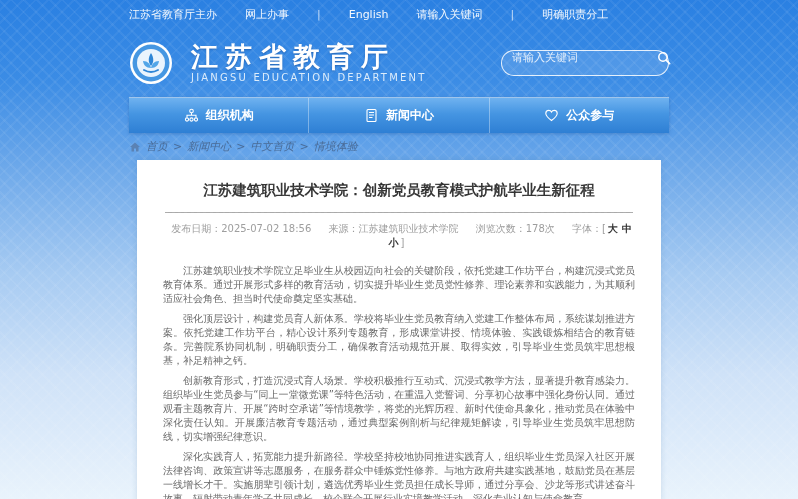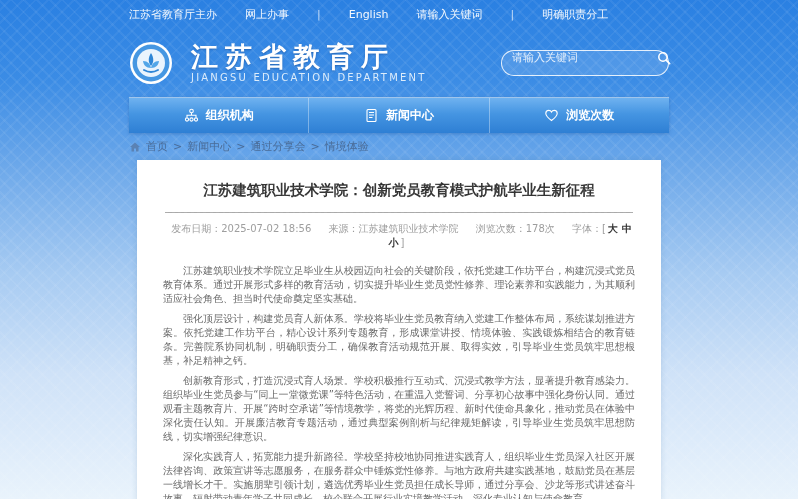--- a/index.html
+++ b/index.html
@@ -32,21 +32,21 @@
   .searchbox input { flex: 1; border: none; outline: none; background: transparent; color: #ffffff; font-size: 11px; font-family: "DejaVu Sans", sans-serif; }
   .searchbox input::placeholder { color: rgba(255,255,255,0.85); }
   .search-btn { background: none; border: none; cursor: pointer; display: flex; align-items: center; padding: 0; }
 
   
   .nav { height: 36px; display: flex; background: linear-gradient(180deg, #6fb2f0 0%, #4595e2 45%, #2e7fd4 100%); border-top: 1px solid rgba(255,255,255,0.55); box-shadow: 0 1px 3px rgba(30,80,150,0.35); }
   .nav-item { flex: 1; display: flex; align-items: center; justify-content: center; gap: 7px; color: #ffffff; font-size: 12px; font-weight: bold; cursor: pointer; border-right: 1px solid rgba(255,255,255,0.35); }
   .nav-item:last-child { border-right: none; }
 
   
-  .crumbs { height: 27px; display: flex; align-items: center; gap: 5px; font-size: 11px; color: #4a6b96; }
+  .crumbs { height: 27px; display: flex; align-items: center; gap: 5px; font-size: 11px; color: #4a6b96; font-style: italic; }
   .crumbs a { color: #4a6b96; text-decoration: none; cursor: pointer; }
 
   
   .card { width: 524px; margin: 0 auto; background: #ffffff; min-height: 343px; box-shadow: 0 0 6px rgba(40,90,150,0.18); padding: 20px 26px 20px 26px; }
   .art-title { text-align: center; font-size: 14.5px; font-weight: bold; color: #333333; line-height: 20px; }
   .art-rule { border: none; border-top: 1px solid #a9a9a9; margin: 12px 2px 0 2px; }
   .art-meta { margin-top: 9px; text-align: center; font-size: 10px; color: #9b9b9b; }
   .art-meta .seg { margin: 0 7px; }
   .font-size-ctl { color: #333333; font-weight: bold; cursor: pointer; margin: 0 2px; }
   .art-body { margin-top: 14px; }
@@ -121,35 +121,35 @@
         </svg>
       </span>
       <span>新闻中心</span>
     </div>
     <div class="nav-item">
       <span>
         <svg width="15" height="15" viewBox="0 0 15 15" fill="none" stroke="#ffffff" stroke-width="1.1">
           <path d="M7.5 12.5 C4 9.8 1.8 7.8 1.8 5.4 C1.8 3.6 3.2 2.4 4.8 2.4 C6 2.4 7 3.1 7.5 4.1 C8 3.1 9 2.4 10.2 2.4 C11.8 2.4 13.2 3.6 13.2 5.4 C13.2 7.8 11 9.8 7.5 12.5 Z"></path>
         </svg>
       </span>
-      <span>浏览次数</span>
+      <span>公众参与</span>
     </div>
   </div>
 
   <div class="crumbs">
     <span>
       <svg width="12" height="12" viewBox="0 0 12 12">
         <path d="M6 1.5 L11 6 H9.5 V10.5 H7 V7.5 H5 V10.5 H2.5 V6 H1 Z" fill="#5a82b4"></path>
       </svg>
     </span>
     <a>首页</a>
     <span>&gt;</span>
     <a>新闻中心</a>
     <span>&gt;</span>
-    <a>通过分享会</a>
+    <a>中文首页</a>
     <span>&gt;</span>
     <a>情境体验</a>
   </div>
 </div>
 
 <div class="card">
   <h1 class="art-title">江苏建筑职业技术学院：创新党员教育模式护航毕业生新征程</h1>
   <hr class="art-rule">
   <div class="art-meta">
     <span class="seg">

